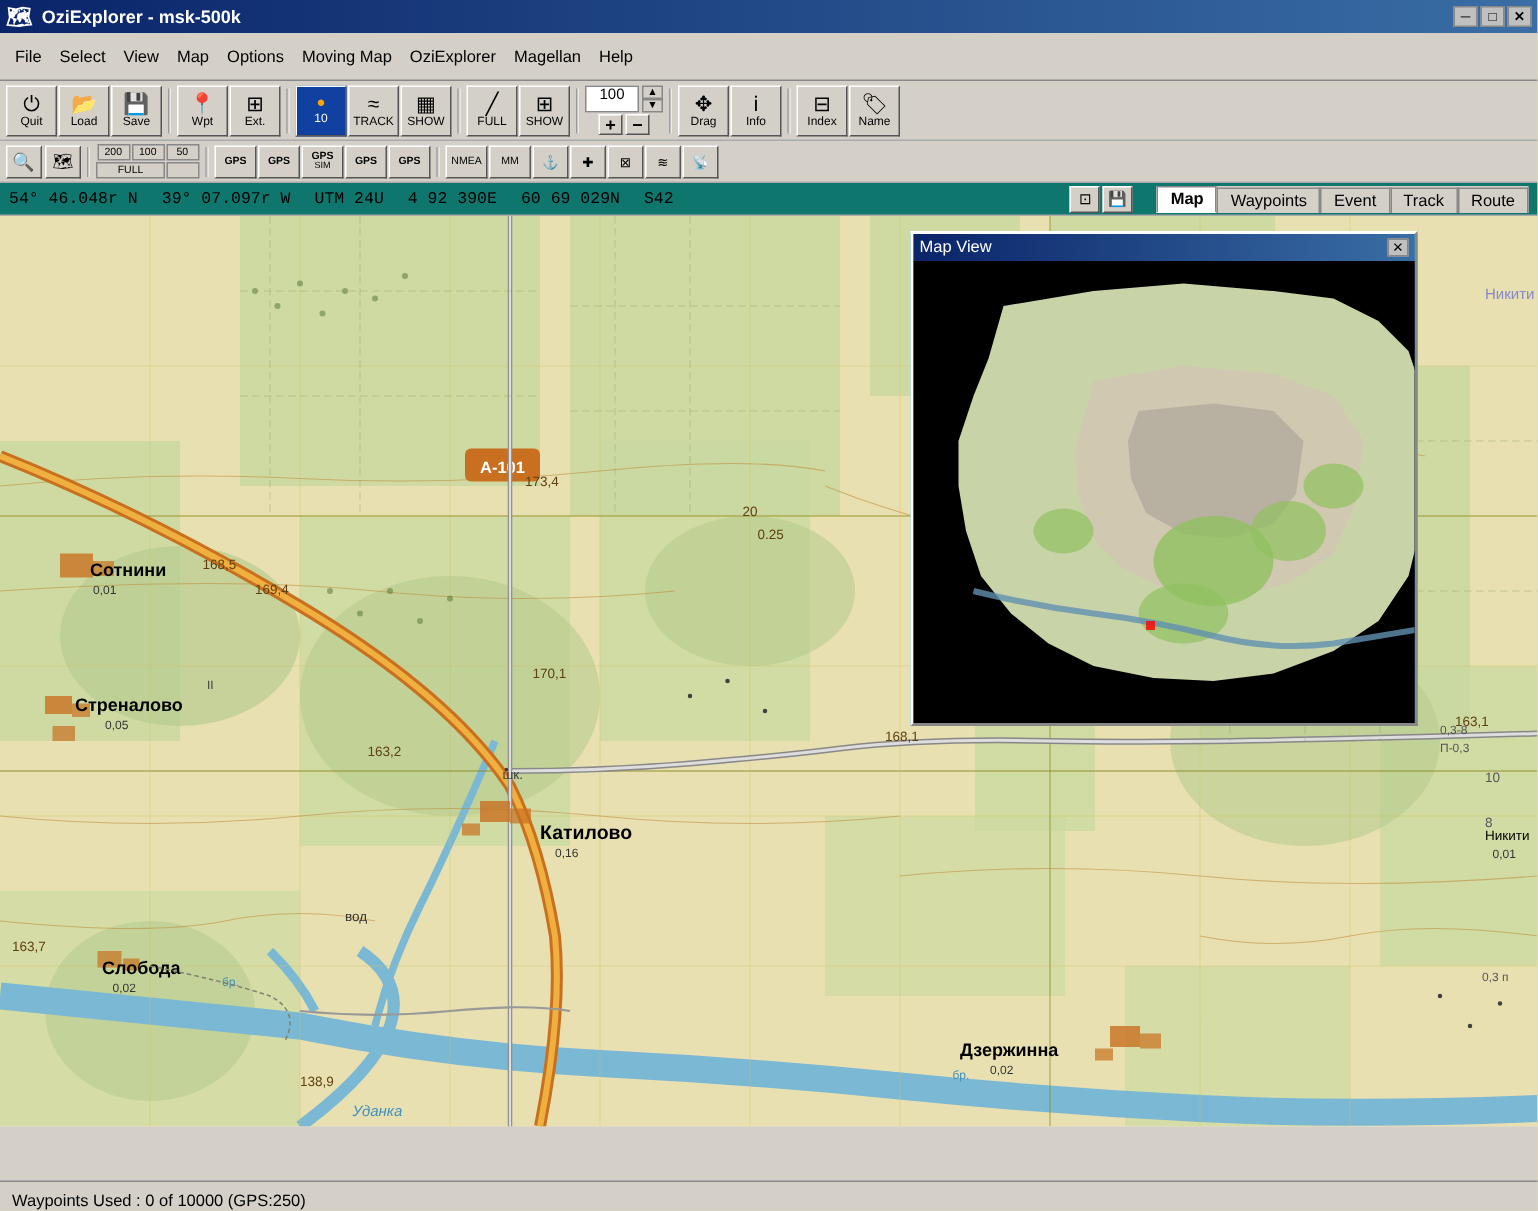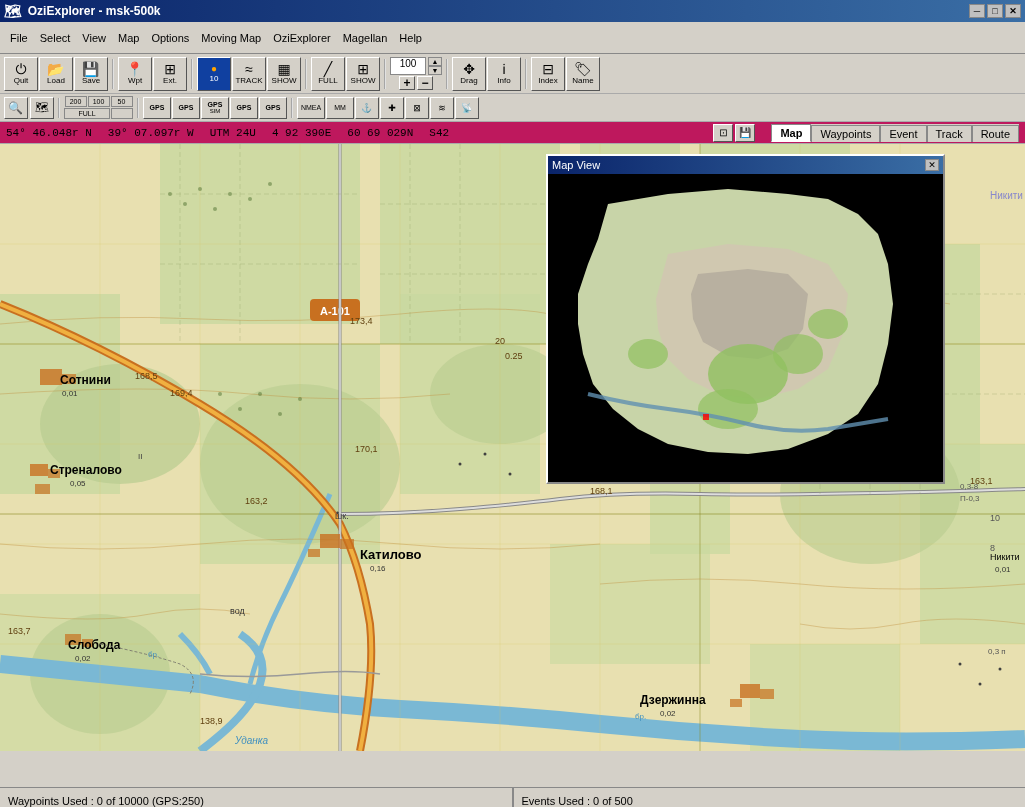--- a/index.html
+++ b/index.html
@@ -125,21 +125,21 @@
       display: flex;
       align-items: center;
       justify-content: center;
       cursor: pointer;
       font-size: 9px;
     }
 
     
     .coord-bar {
       height: 22px;
-      background: #be185d;
+      background: #0f766e;
       display: flex;
       align-items: center;
       padding: 0 6px;
       gap: 16px;
       border-bottom: 1px solid #aaa;
       font-size: 11px;
     }
     .coord-value {
       font-family: 'Courier New', monospace;
       font-size: 11px;
@@ -175,21 +175,21 @@
       height: 607px;
       overflow: hidden;
       background: #e8e4c8;
     }
 
     
     .map-view-popup {
       position: absolute;
       top: 10px;
       right: 80px;
-      width: 399px;
+      width: 338px;
       height: 330px;
       background: #0ea5e9;
       border: 2px solid #888;
       border-top-color: #fff;
       border-left-color: #fff;
       margin-left: 36px;
     }
     .map-view-titlebar {
       height: 18px;
       background: linear-gradient(to right, #0a246a, #3a6ea5);
@@ -759,16 +759,13 @@
         <rect x="155" y="240" width="6" height="6" fill="red" opacity="0.8"></rect>
       </svg>
     </div>
   </div>
 </div>
 
 <div class="status-bar">
   <div class="status-panel">
     <span>Waypoints Used : 0 of 10000  (GPS:250)</span>
   </div>
-  <div class="status-panel">
-    <span>Events Used : 0 of 500</span>
-  </div>
 </div>
 
 </body></html>

